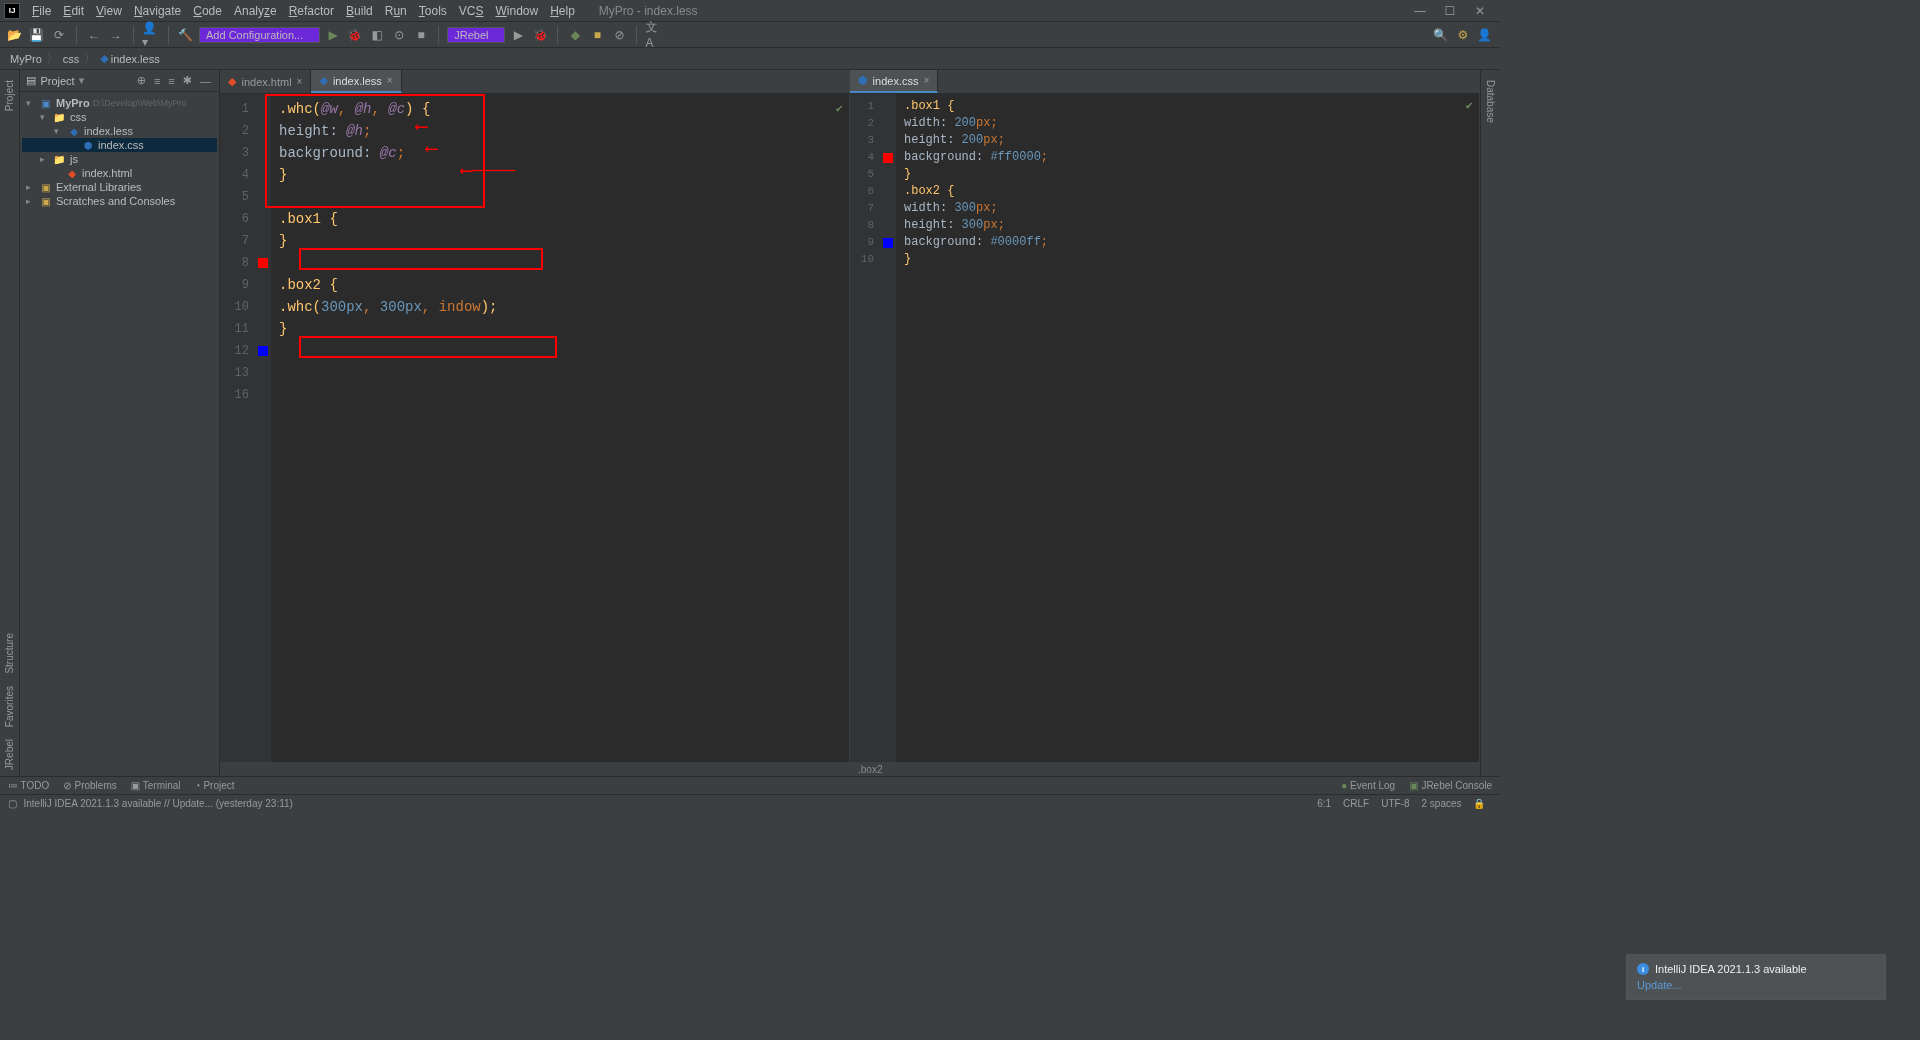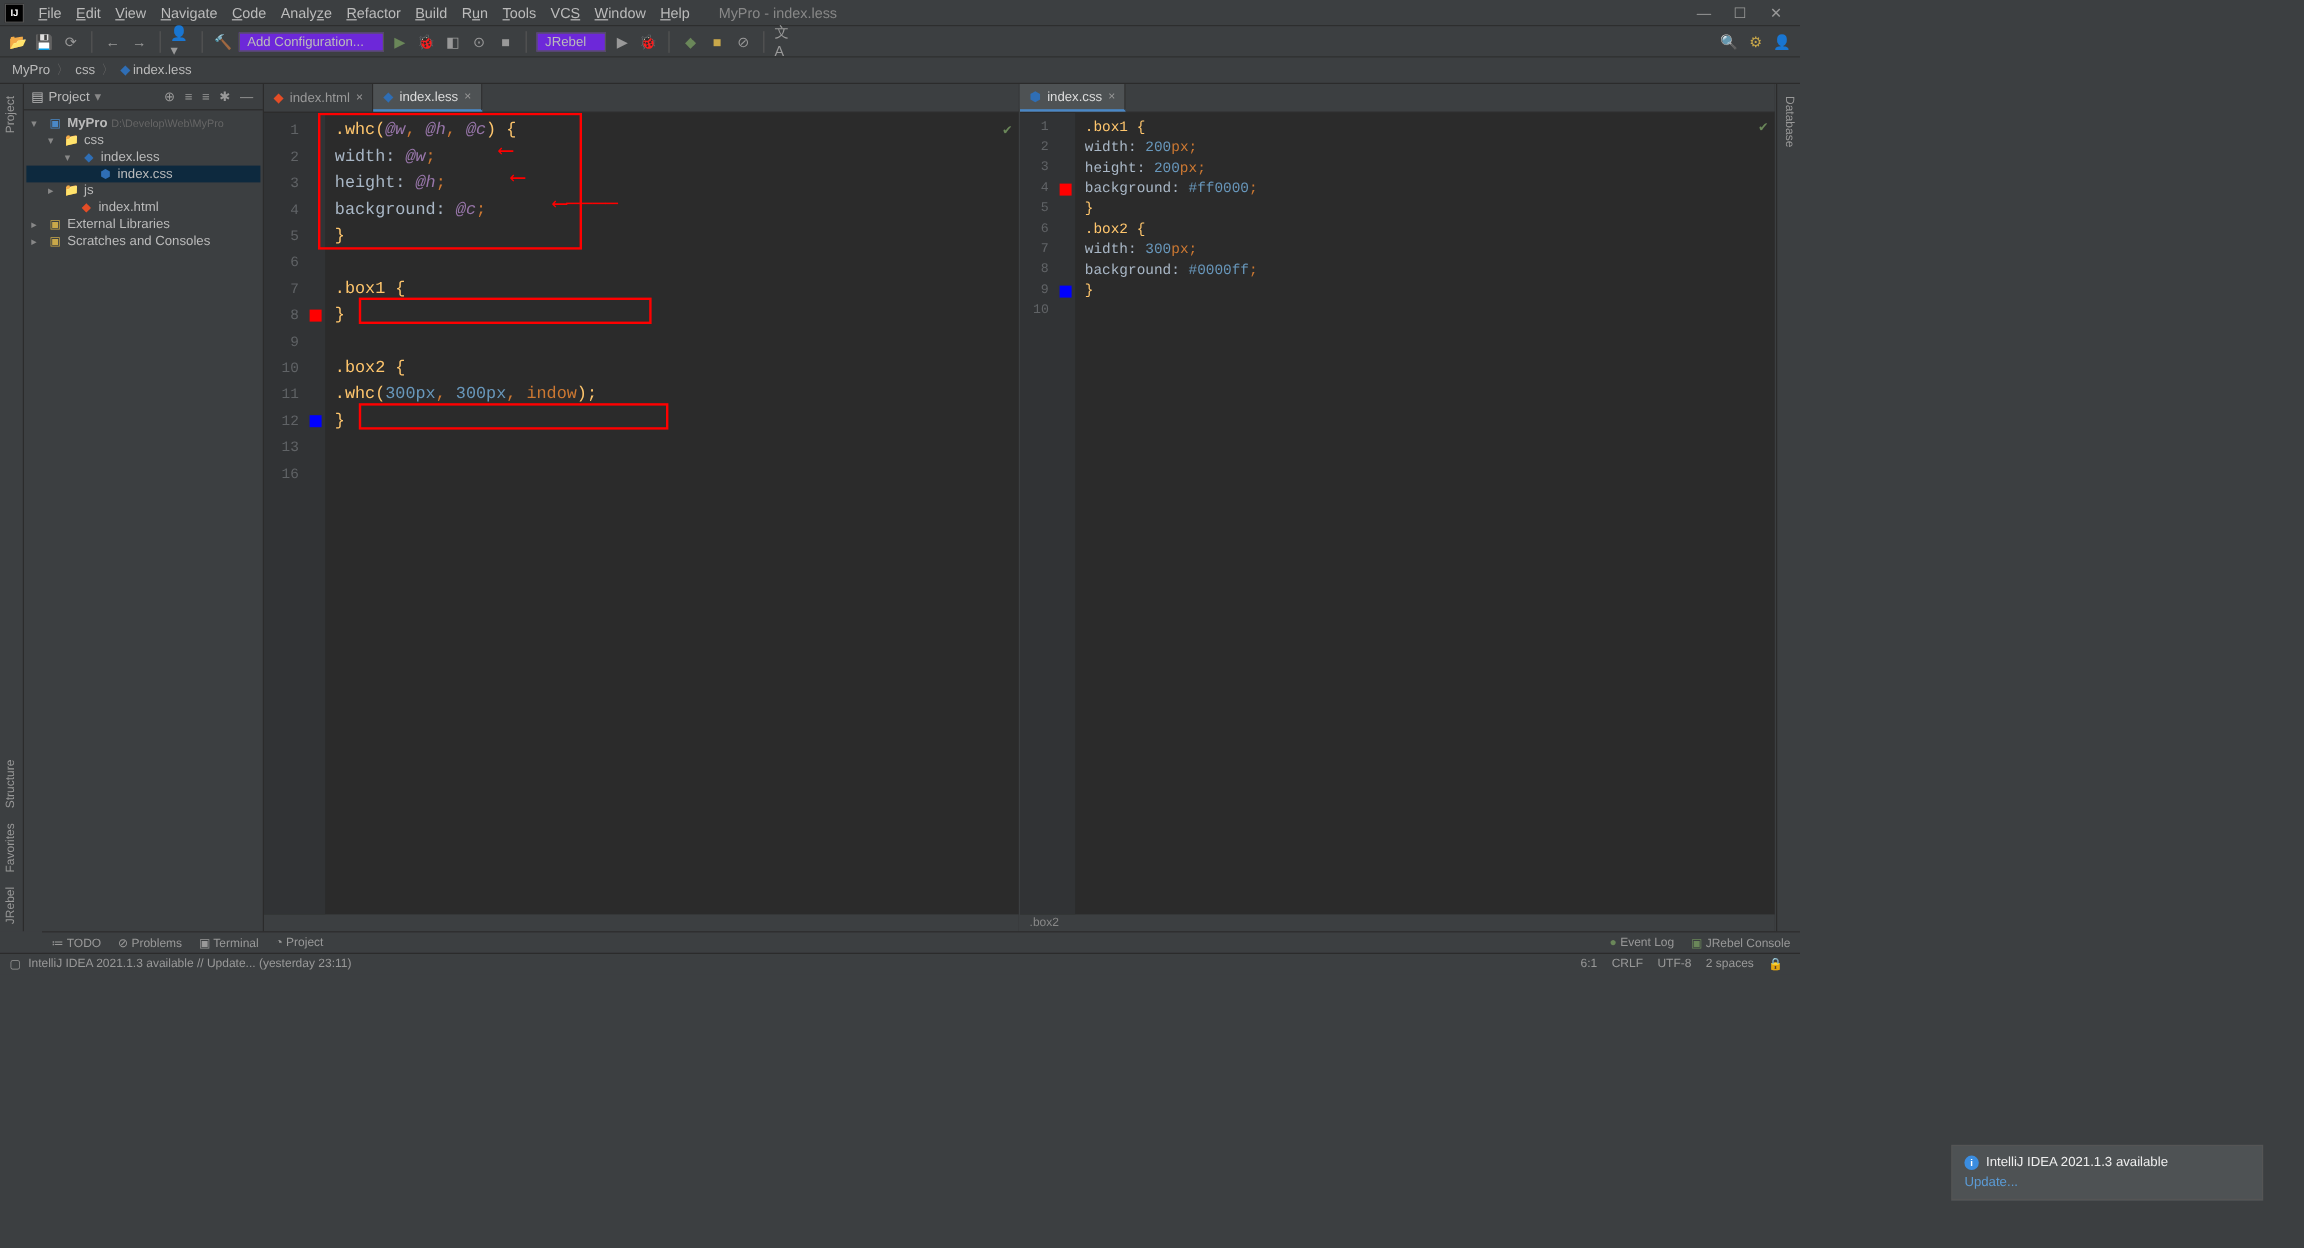--- a/index.html
+++ b/index.html
@@ -254,21 +254,20 @@
 .bottom-tools {
   height: 18px;
   background: #3c3f41;
   border-top: 1px solid #2b2b2b;
   display: flex;
   align-items: center;
   padding: 0 8px;
   gap: 14px;
   font-size: 10px;
   color: #999;
-  margin-left: 35px;
 }
 .bottom-tools .bspacer { flex: 1; }
 .statusbar {
   height: 18px;
   background: #3c3f41;
   border-top: 1px solid #2b2b2b;
   display: flex;
   align-items: center;
   padding: 0 8px;
   font-size: 10px;
@@ -477,21 +476,20 @@
             <div class="mark"></div>
           <div class="mark">
               <span class="sq" style="background:#0000ff"></span>
             </div>
           <div class="mark"></div>
             <div class="mark"></div>
         </div>
         <div class="code">
           <span class="check-mark">✔</span>
           <div><span class="tok-sel">.whc(</span><span class="tok-var">@w</span><span class="tok-punc">, </span><span class="tok-var">@h</span><span class="tok-punc">, </span><span class="tok-var">@c</span><span class="tok-sel">) {</span></div>
-          <div><span class="tok-prop">    width: </span><span class="tok-var">@w</span><span class="tok-punc">;</span></div>
           <div><span class="tok-prop">    height: </span><span class="tok-var">@h</span><span class="tok-punc">;</span></div>
           <div><span class="tok-prop">    background: </span><span class="tok-var">@c</span><span class="tok-punc">;</span></div>
           <div><span class="tok-sel">}</span></div>
           <div>&nbsp;</div>
           <div><span class="tok-sel">.box1</span><span class="tok-sel"> {</span></div>
           <div><span class="tok-sel">}</span></div>
           <div>&nbsp;</div>
           <div><span class="tok-sel">.box2</span><span class="tok-sel"> {</span></div>
           <div><span class="tok-sel">    .whc(</span><span class="tok-num">300px</span><span class="tok-punc">, </span><span class="tok-num">300px</span><span class="tok-punc">, </span><span class="tok-key">indow</span><span class="tok-sel">);</span></div>
           <div><span class="tok-sel">}</span></div>
@@ -546,20 +544,21 @@
         </div>
         <div class="code small">
           <span class="check-mark">✔</span>
           <div><span class="tok-sel">.box1</span><span class="tok-sel"> {</span></div>
           <div><span class="tok-prop">  width: </span><span class="tok-num">200</span><span class="tok-key">px</span><span class="tok-punc">;</span></div>
           <div><span class="tok-prop">  height: </span><span class="tok-num">200</span><span class="tok-key">px</span><span class="tok-punc">;</span></div>
           <div><span class="tok-prop">  background: </span><span class="tok-hex">#ff0000</span><span class="tok-punc">;</span></div>
           <div><span class="tok-sel">}</span></div>
           <div><span class="tok-sel">.box2</span><span class="tok-sel"> {</span></div>
           <div><span class="tok-prop">  width: </span><span class="tok-num">300</span><span class="tok-key">px</span><span class="tok-punc">;</span></div>
+          <div><span class="tok-prop">  height: </span><span class="tok-num">300</span><span class="tok-key">px</span><span class="tok-punc">;</span></div>
           <div><span class="tok-prop">  background: </span><span class="tok-hex">#0000ff</span><span class="tok-punc">;</span></div>
           <div><span class="tok-sel">}</span></div>
         </div>
       </div>
       <div class="status-strip">.box2</div>
     </div>
   </div>
 
   <div class="right-tool-strip">
     <div class="tool-tab right">Database</div>

